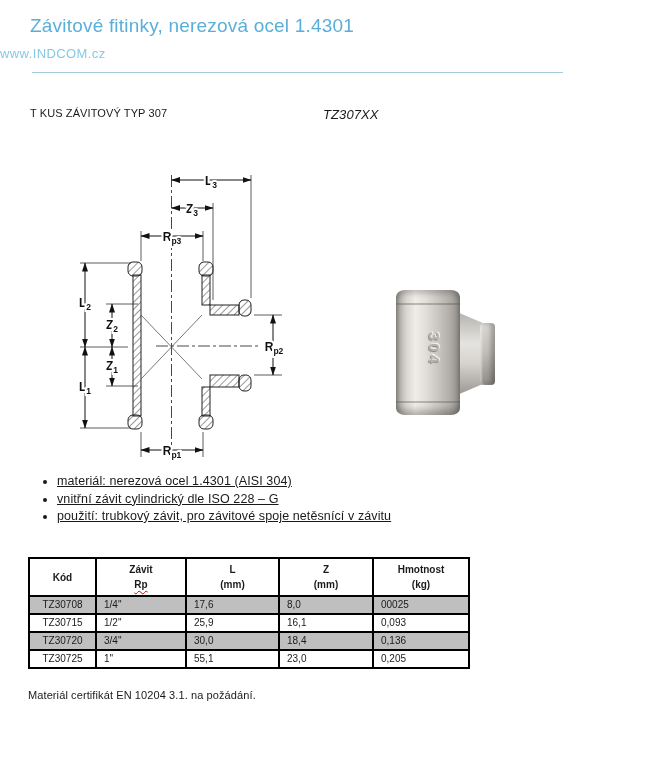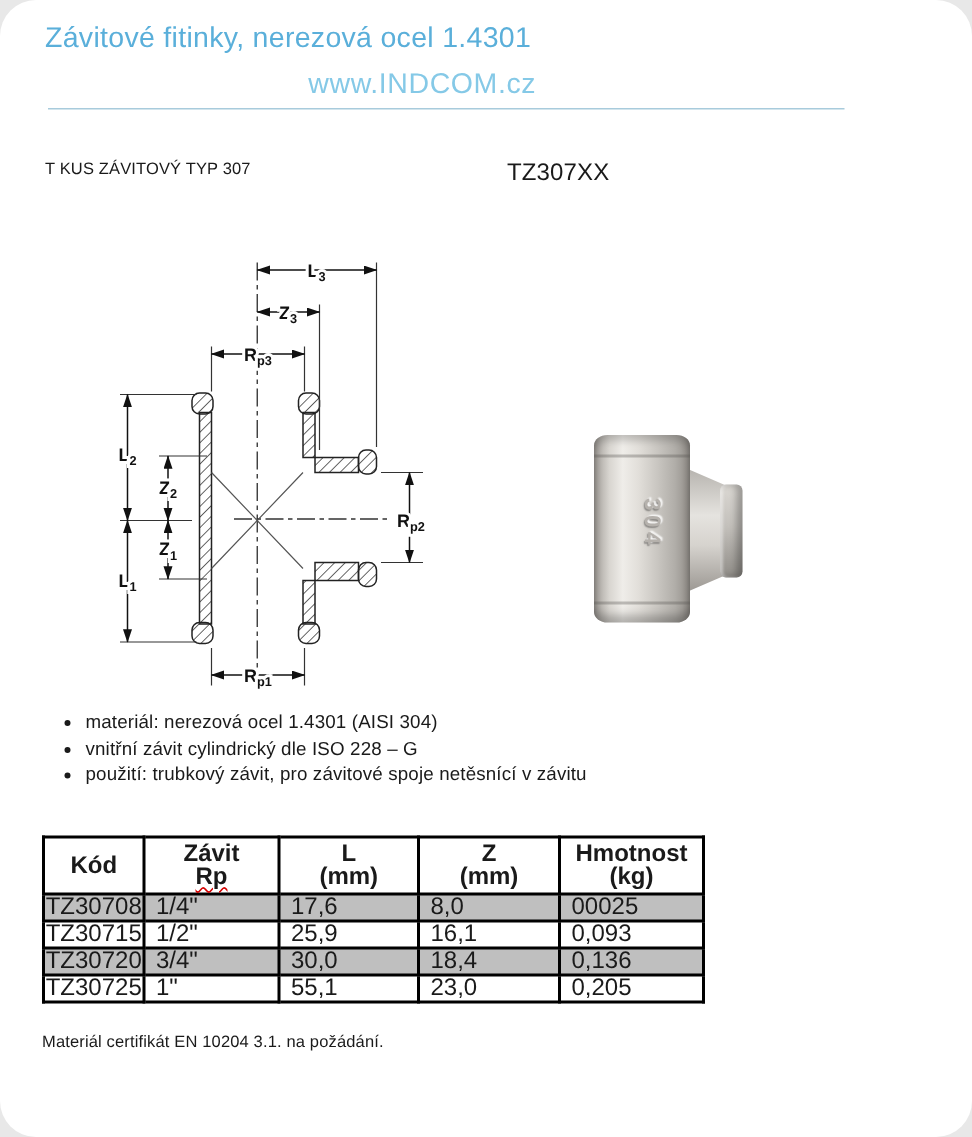--- a/index.html
+++ b/index.html
@@ -1,33 +1,33 @@
 <!DOCTYPE html>
 <html style="--accent: #5aafda; --link: #85c9e7; --rule: #a8cbdc; --row_shade: #bfbfbf; --squiggle: #d40000;"><head>
 <meta charset="utf-8">
 <style>
   html,body{margin:0;padding:0;background:#e8e8e8;}
   *{box-sizing:border-box;}
   .page{
     position:relative;width:648px;height:758px;background:#fff;
     margin:0 auto;overflow:hidden;
-    font-family:"Liberation Sans",sans-serif;color:#1a1a1a;border-radius:24px;
+    font-family:"Liberation Sans",sans-serif;color:#1a1a1a;
   }
   
   .title{
     position:absolute;left:30px;top:15px;font-size:19px;font-weight:400;
     color:var(--accent,#5aafda);letter-spacing:.2px;
   }
   .website{
-    position:absolute;top:46px;left:0;width:563px;text-align:center;
-    font-size:19px;color:var(--link,#85c9e7);text-decoration:none;letter-spacing:.4px;
+    position:absolute;top:46px;left:0;width:563px;text-align:left;
+    font-size:13px;color:var(--link,#85c9e7);text-decoration:none;letter-spacing:.4px;
   }
   .rule{position:absolute;left:32px;top:72px;width:531px;height:1px;background:var(--rule,#a8cbdc);}
   .product-name{position:absolute;left:30px;top:107px;font-size:11px;letter-spacing:.1px;}
-  .product-code{position:absolute;left:338px;top:107px;font-size:16px;letter-spacing:.1px;}
+  .product-code{position:absolute;left:323px;top:107px;font-size:13px;letter-spacing:.1px;font-style:italic;}
 
   
   .drawing{position:absolute;left:58px;top:165px;}
   .wall{fill:url(#hatch);stroke:#222;stroke-width:1;}
   .ext{stroke:#333;stroke-width:.8;fill:none;}
   .dim{stroke:#111;stroke-width:1;fill:none;}
   .cline{stroke:#333;stroke-width:.9;fill:none;stroke-dasharray:12 3 3 3;}
   .diag{stroke:#555;stroke-width:.8;fill:none;}
   .dlabel{
     font-family:"Liberation Sans",sans-serif;font-size:12px;font-weight:700;
@@ -60,26 +60,26 @@
   }
   .photo .emboss{
     position:absolute;left:18px;top:47px;width:40px;
     transform:rotate(90deg);transform-origin:20px 20px;
     font-size:15px;font-weight:700;letter-spacing:3px;color:#b5b1ac;
     text-shadow:-1px -1px 1px rgba(255,255,255,.85), 1px 1px 1px rgba(0,0,0,.35);
   }
 
   
   .specs{position:absolute;left:38px;top:473px;margin:0;padding:0 0 0 19px;}
-  .specs li{font-size:12.5px;line-height:17.5px;letter-spacing:.1px;}
+  .specs li{font-size:12.5px;line-height:17.5px;letter-spacing:.1px;text-decoration:underline;}
 
   
   .spec-table{
     position:absolute;left:28px;top:557px;width:440px;
-    border-collapse:collapse;font-size:16px;table-layout:fixed;
+    border-collapse:collapse;font-size:10px;table-layout:fixed;
   }
   .spec-table th,.spec-table td{border:2px solid #000;}
   .spec-table th{
     height:38px;font-weight:700;text-align:center;vertical-align:middle;
     line-height:15px;padding:0;background:#fff;
   }
   .spec-table td{height:18px;padding:0 0 0 7px;line-height:16px;text-align:left;vertical-align:middle;}
   .spec-table td.kod{text-align:center;padding:0;}
   .spec-table tr.shade td{background:var(--row_shade,#bfbfbf);}
   .hline{display:block;}

